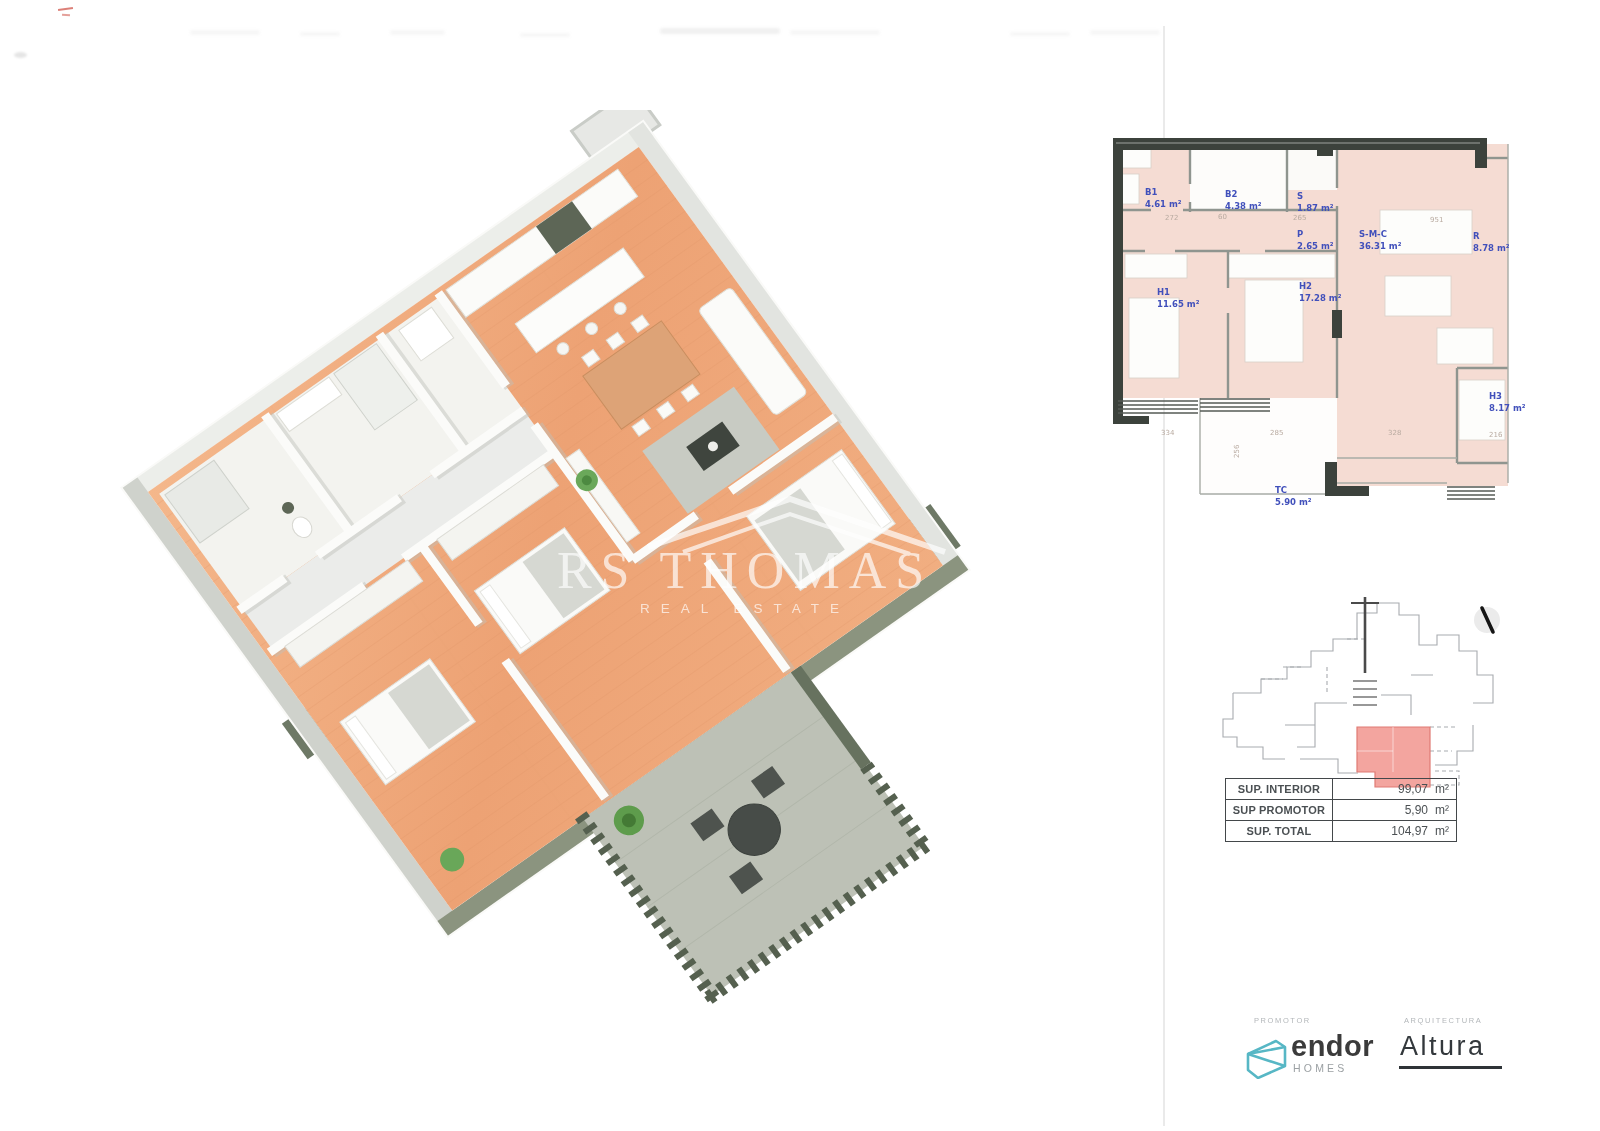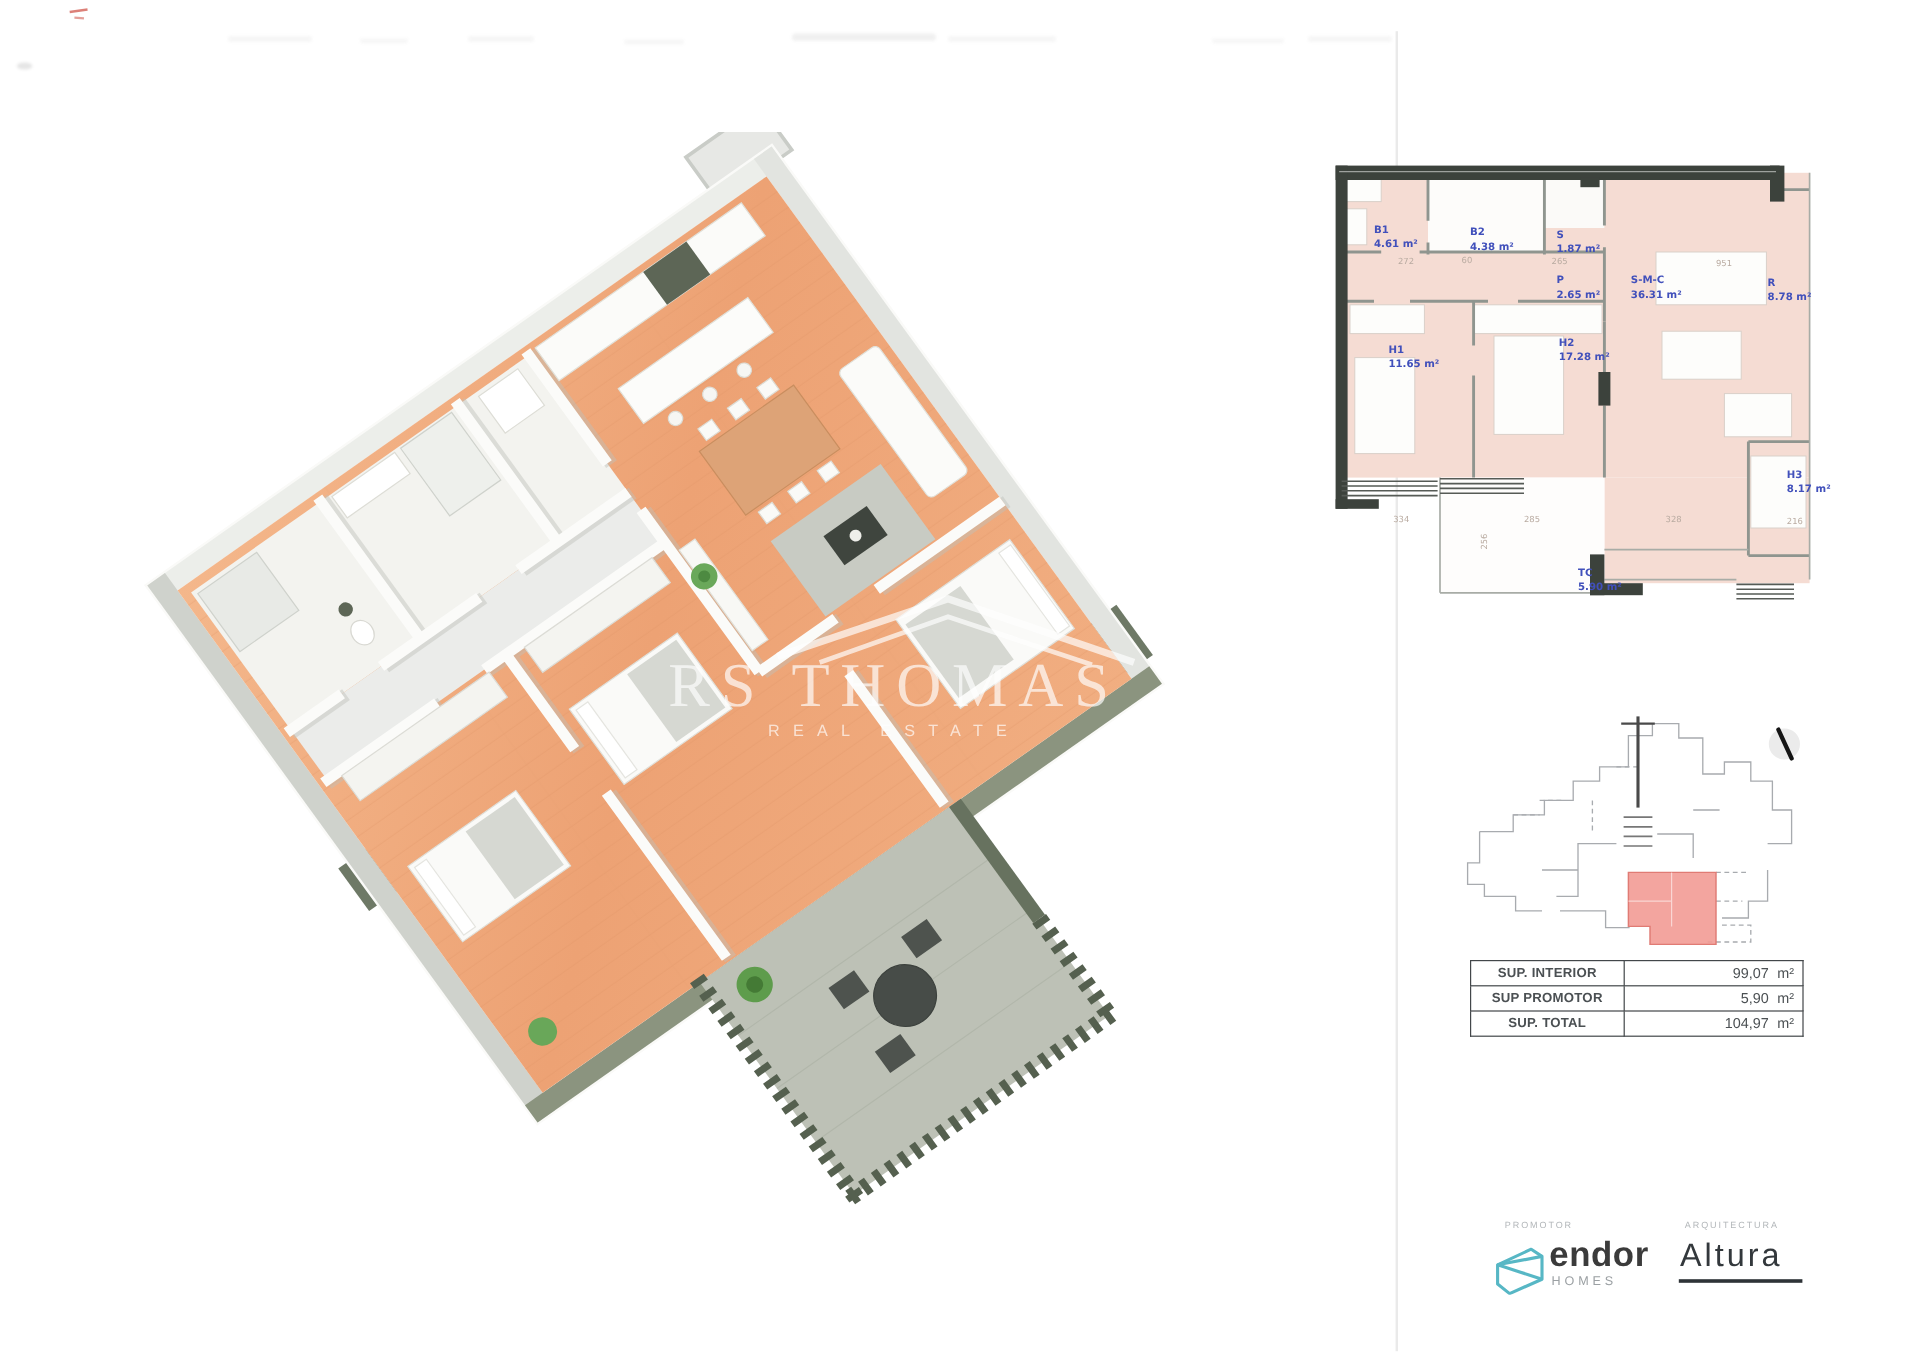--- a/index.html
+++ b/index.html
@@ -17,21 +17,21 @@
   .plan2d{position:absolute;left:1085px;top:128px;width:445px;height:390px;}
   .plan2d svg{position:absolute;left:0;top:0;}
   .rlabel{position:absolute;color:#4150bb;font-family:"DejaVu Sans",sans-serif;
           font-size:8.5px;font-weight:bold;line-height:12px;white-space:nowrap;}
   .rlabel span{display:block;}
   .dim{position:absolute;color:#b9aba1;font-family:"DejaVu Sans",sans-serif;font-size:7px;white-space:nowrap;}
   .dim.vert{transform:rotate(-90deg);transform-origin:left top;}
   
   .keyplan{position:absolute;left:1215px;top:575px;width:290px;height:215px;}
   
-  .areas{position:absolute;left:1225px;top:800px;width:278px;border-collapse:collapse;table-layout:fixed;}
+  .areas{position:absolute;left:1225px;top:778px;width:232px;border-collapse:collapse;table-layout:fixed;}
   .areas td{border:1.5px solid #43474a;height:18px;color:#4b5053;}
   .areas td.lbl{width:45%;text-align:center;font-weight:bold;font-size:11px;letter-spacing:.2px;}
   .areas td.val{text-align:right;padding-right:7px;font-size:12px;}
   .areas td.val .u{margin-left:7px;}
   
   .titles{position:absolute;left:1195px;top:918px;width:320px;text-align:center;}
   .project-title{font-size:17px;font-weight:bold;color:#50555a;letter-spacing:.6px;}
   .situacio{margin-top:9px;font-size:7px;color:#8b9196;letter-spacing:.5px;filter:blur(.6px);opacity:.8;}
   .bloc{margin-top:13px;font-size:16px;color:#989fa4;letter-spacing:1.2px;}
   
@@ -253,21 +253,21 @@
         <span>11.65 m²</span>
       </div>
     <div class="rlabel" style="left:214px;top:152px;">
         <span>H2</span>
         <span>17.28 m²</span>
       </div>
     <div class="rlabel" style="left:378px;top:262px;margin-left:26px;">
         <span>H3</span>
         <span>8.17 m²</span>
       </div>
-    <div class="rlabel" style="left:190px;top:344px;margin-left:40px;">
+    <div class="rlabel" style="left:190px;top:356px;">
         <span>TC</span>
         <span>5.90 m²</span>
       </div>
 
     <span class="dim" style="left:80px;top:86px;">272</span>
     <span class="dim" style="left:133px;top:85px;">60</span>
     <span class="dim" style="left:208px;top:86px;">265</span>
     <span class="dim" style="left:345px;top:88px;">951</span>
     <span class="dim" style="left:76px;top:301px;">334</span>
     <span class="dim" style="left:185px;top:301px;">285</span>

